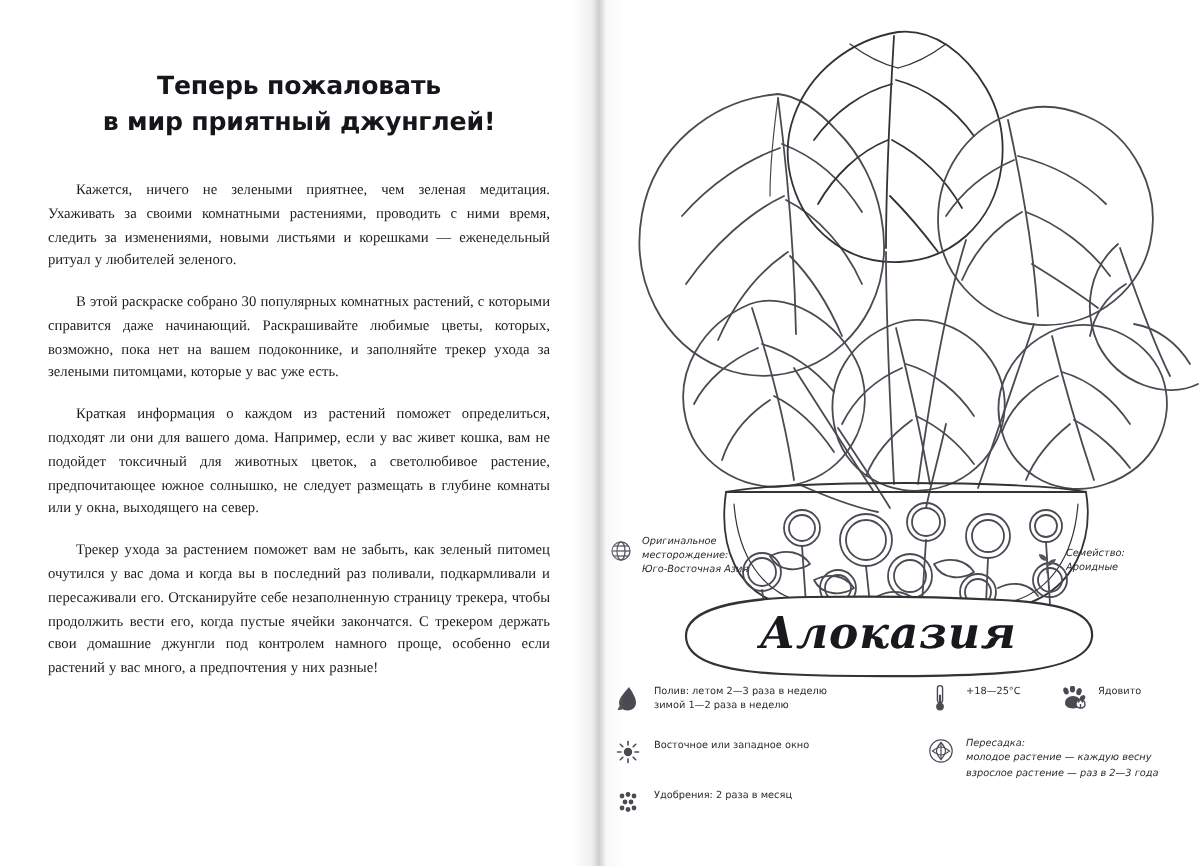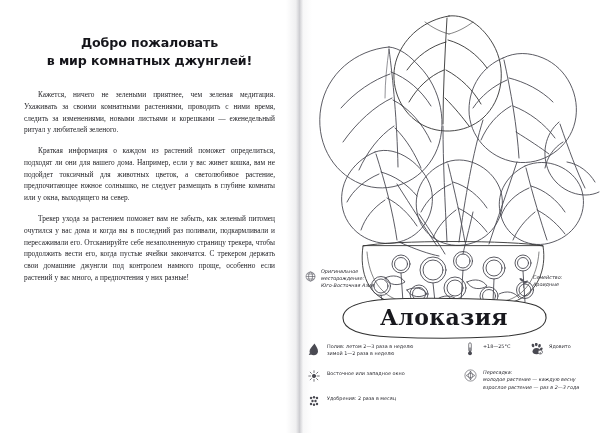--- a/index.html
+++ b/index.html
@@ -129,20 +129,21 @@
     z-index: 4;
   }
   .name-plate svg { position: absolute; inset: 0; width: 100%; height: 100%; }
   .plant-name {
     position: absolute;
     inset: 0;
     display: flex;
     align-items: center;
     justify-content: center;
     font-family: "DejaVu Serif", serif;
+    font-style: italic;
     font-weight: 700;
     font-size: 22px;
     letter-spacing: 0.4px;
     color: #18181d;
     padding-bottom: 2px;
     box-sizing: border-box;
   }
 
   .care-grid {
     position: absolute;
@@ -182,26 +183,27 @@
   .care-row.tight { margin-bottom: 9px; }
 </style>
 </head>
 <body>
 
 <div class="spread">
 
   <div class="page page-left">
 
     <h1 class="welcome-title">
-      <span>Добро пожаловать</span>
-      <span class="l2">в мир комнатных джунглей!</span>
+      <span>Теперь пожаловать</span>
+      <span class="l2">в мир приятный джунглей!</span>
     </h1>
 
     <div class="body-copy">
       <p>Кажется, ничего не зелеными приятнее, чем зеленая медитация. Ухаживать за своими комнатными растениями, проводить с ними время, следить за изменениями, новыми листьями и корешками — еженедельный ритуал у любителей зеленого.</p>
+      <p>В этой раскраске собрано 30 популярных комнатных растений, с которыми справится даже начинающий. Раскрашивайте любимые цветы, которых, возможно, пока нет на вашем подоконнике, и заполняйте трекер ухода за зелеными питомцами, которые у вас уже есть.</p>
       <p>Краткая информация о каждом из растений поможет определиться, подходят ли они для вашего дома. Например, если у вас живет кошка, вам не подойдет токсичный для животных цветок, а светолюбивое растение, предпочитающее южное солнышко, не следует размещать в глубине комнаты или у окна, выходящего на север.</p>
       <p>Трекер ухода за растением поможет вам не забыть, как зеленый питомец очутился у вас дома и когда вы в последний раз поливали, подкармливали и пересаживали его. Отсканируйте себе незаполненную страницу трекера, чтобы продолжить вести его, когда пустые ячейки закончатся. С трекером держать свои домашние джунгли под контролем намного проще, особенно если растений у вас много, а предпочтения у них разные!</p>
     </div>
   </div>
 
   <div class="page page-right">
     <div class="plate">
 
       <div class="art">
         <svg viewBox="0 0 303 300" xmlns="http://www.w3.org/2000/svg">

